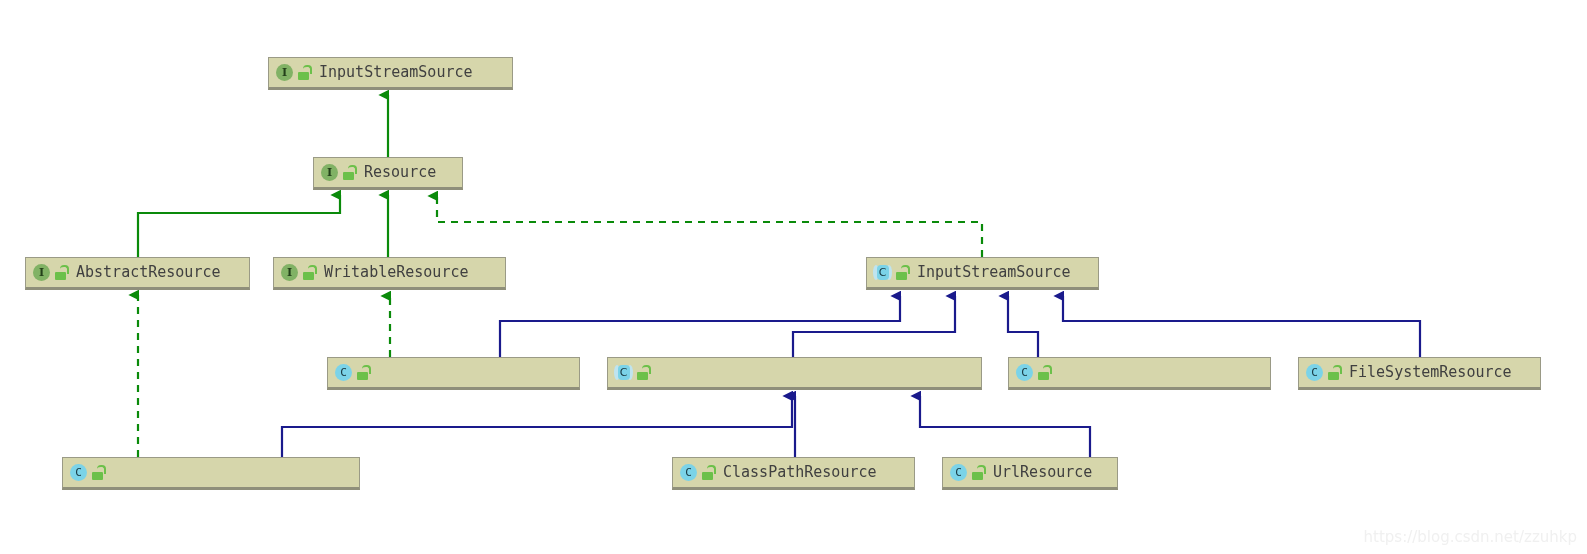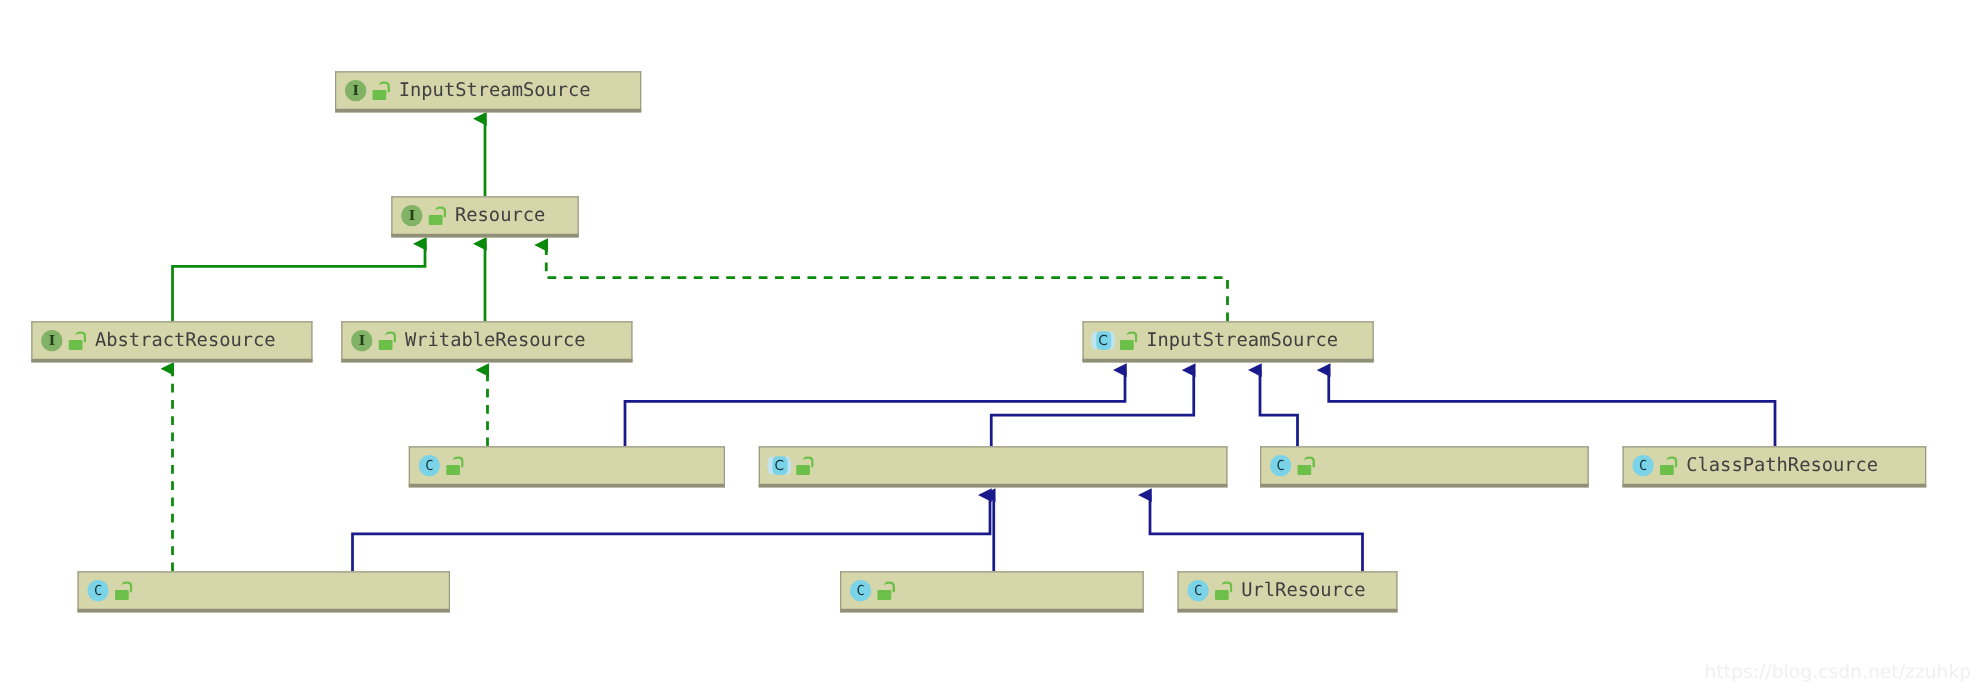--- a/index.html
+++ b/index.html
@@ -204,39 +204,40 @@
         </div>
       </div>
       <div class="node" style="left: 1298px; top: 357px; width: 243px;">
         <div class="icons">
           <div class="ico-class">C</div>
           <div class="ico-lock">
             <div class="shackle"></div>
             <div class="body"></div>
           </div>
         </div>
+        <span class="label">FileSystemResource</span>
+      </div>
+      <div class="node" style="left: 62px; top: 457px; width: 298px;">
+        <div class="icons">
+          <div class="ico-class">C</div>
+          <div class="ico-lock">
+            <div class="shackle"></div>
+            <div class="body"></div>
+          </div>
+        </div>
+      </div>
+      <div class="node" style="left: 672px; top: 457px; width: 243px;">
+        <div class="icons">
+          <div class="ico-class">C</div>
+          <div class="ico-lock">
+            <div class="shackle"></div>
+            <div class="body"></div>
+          </div>
+        </div>
         <span class="label">ClassPathResource</span>
-      </div>
-      <div class="node" style="left: 62px; top: 457px; width: 298px;">
-        <div class="icons">
-          <div class="ico-class">C</div>
-          <div class="ico-lock">
-            <div class="shackle"></div>
-            <div class="body"></div>
-          </div>
-        </div>
-      </div>
-      <div class="node" style="left: 672px; top: 457px; width: 243px;">
-        <div class="icons">
-          <div class="ico-class">C</div>
-          <div class="ico-lock">
-            <div class="shackle"></div>
-            <div class="body"></div>
-          </div>
-        </div>
       </div>
       <div class="node" style="left: 942px; top: 457px; width: 176px;">
         <div class="icons">
           <div class="ico-class">C</div>
           <div class="ico-lock">
             <div class="shackle"></div>
             <div class="body"></div>
           </div>
         </div>
         <span class="label">UrlResource</span>

